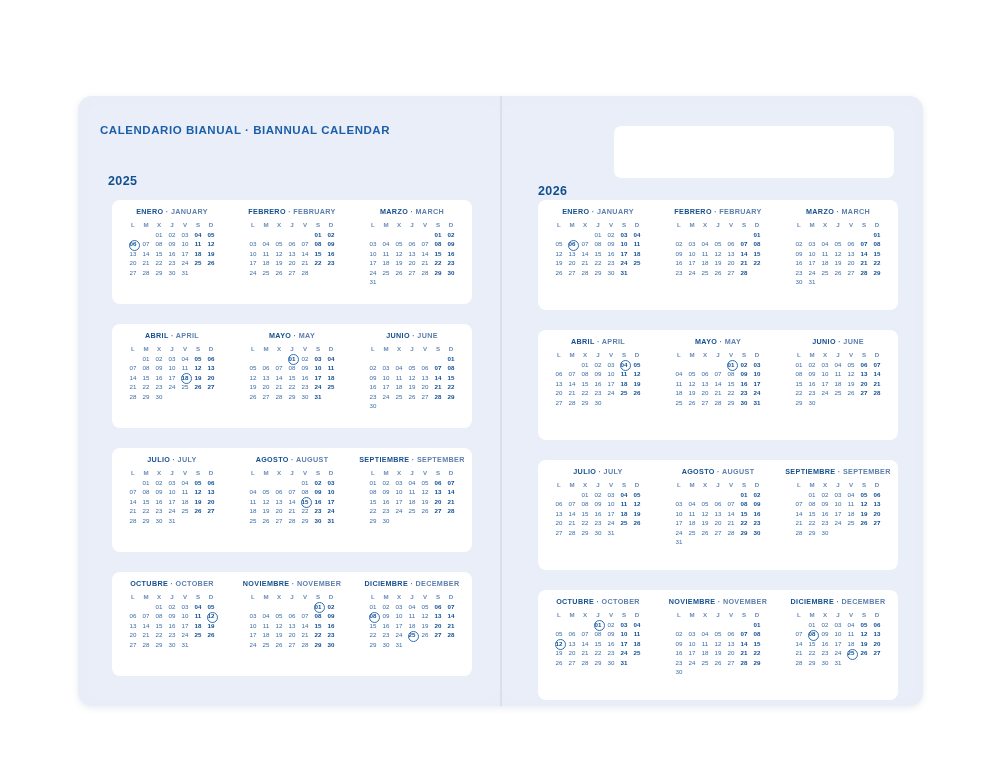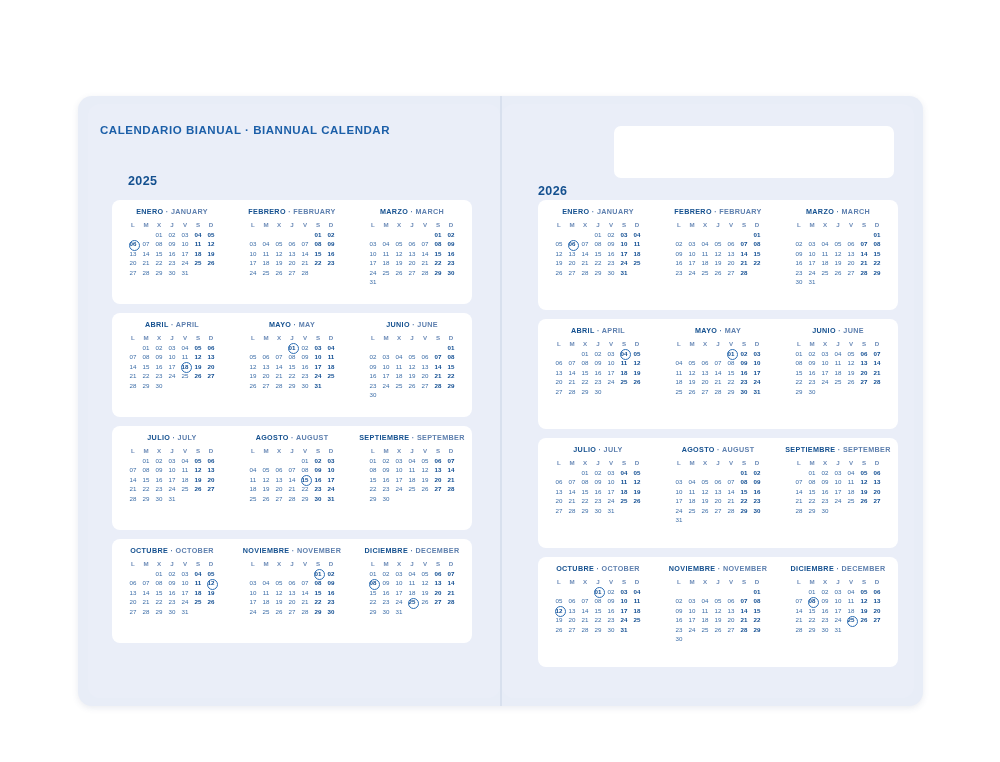--- a/index.html
+++ b/index.html
@@ -25,42 +25,42 @@
   }
   .rightpanel{
     position:absolute;left:502px;top:104px;width:412px;height:594px;
     background:#eaeef8;border-radius:12px;
   }
   .title{
     position:absolute;left:100px;top:124px;
     color:#1c5fa8;font-size:11.5px;font-weight:bold;letter-spacing:.55px;
   }
   .yearL{
-    position:absolute;left:128px;top:174px;
+    position:absolute;left:108px;top:174px;
     color:#14508f;font-size:12.5px;font-weight:bold;letter-spacing:.4px;
   }
   .yearR{
     position:absolute;left:538px;top:184px;
     color:#14508f;font-size:12.5px;font-weight:bold;letter-spacing:.4px;
   }
   .notebox{
     position:absolute;left:614px;top:126px;width:280px;height:52px;
     background:#ffffff;border-radius:7px;
   }
 
   
   .grid{position:absolute;}
   .grid.left{left:112px;top:200px;width:360px;}
   .grid.right{left:538px;top:200px;width:360px;}
 
   .rowcard{
     position:relative;
     background:#ffffff;
     border-radius:8px;
-    margin-bottom:9px;
+    margin-bottom:20px;
     height:104px;
     display:flex;
   }
   .grid.right .rowcard{height:110px;}
   .month{
     flex:1 1 33.33%;
     padding:7px 2px 0 2px;
     box-sizing:border-box;
     text-align:center;
   }

